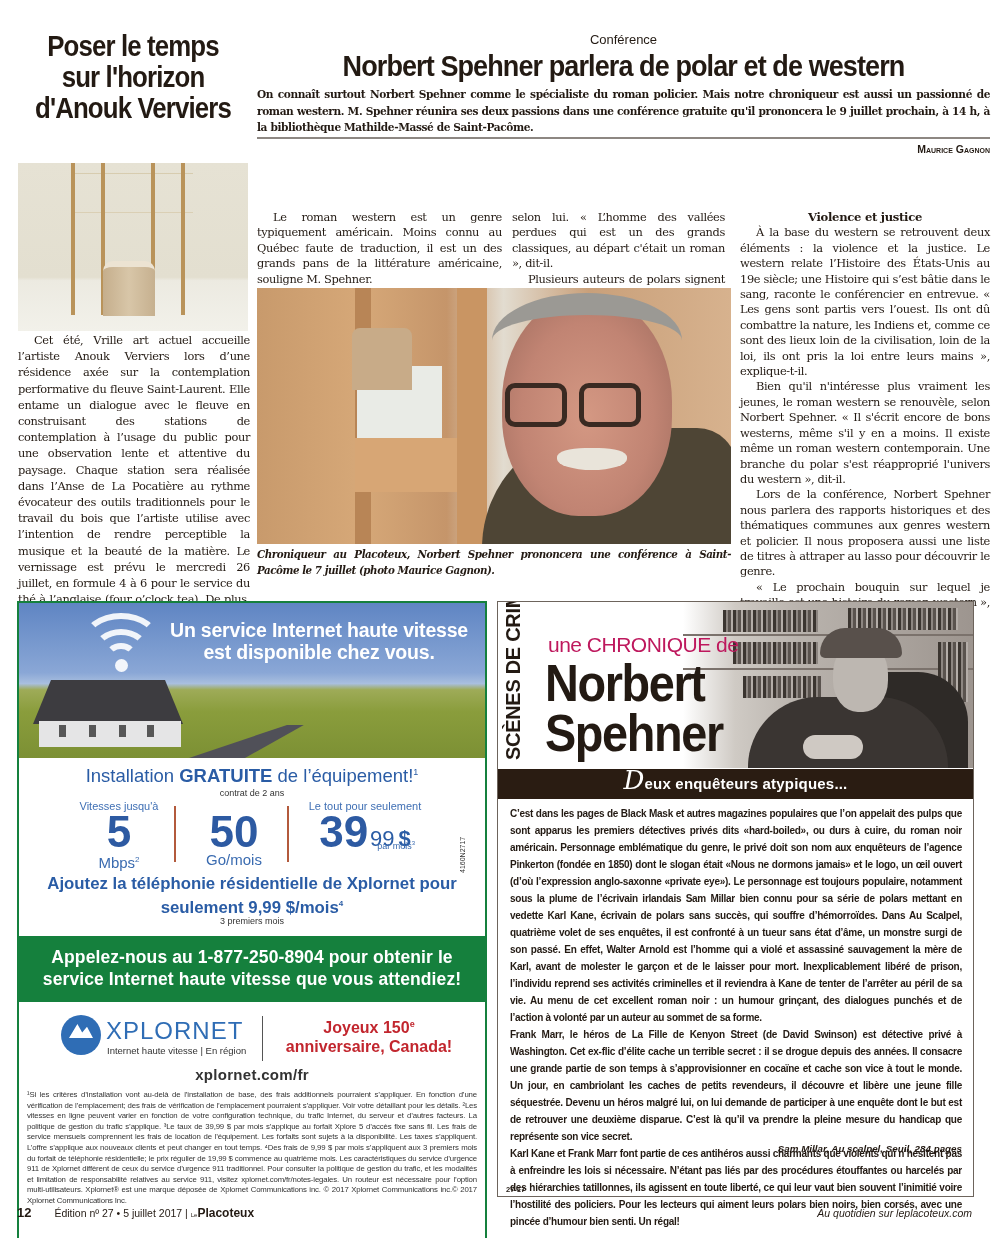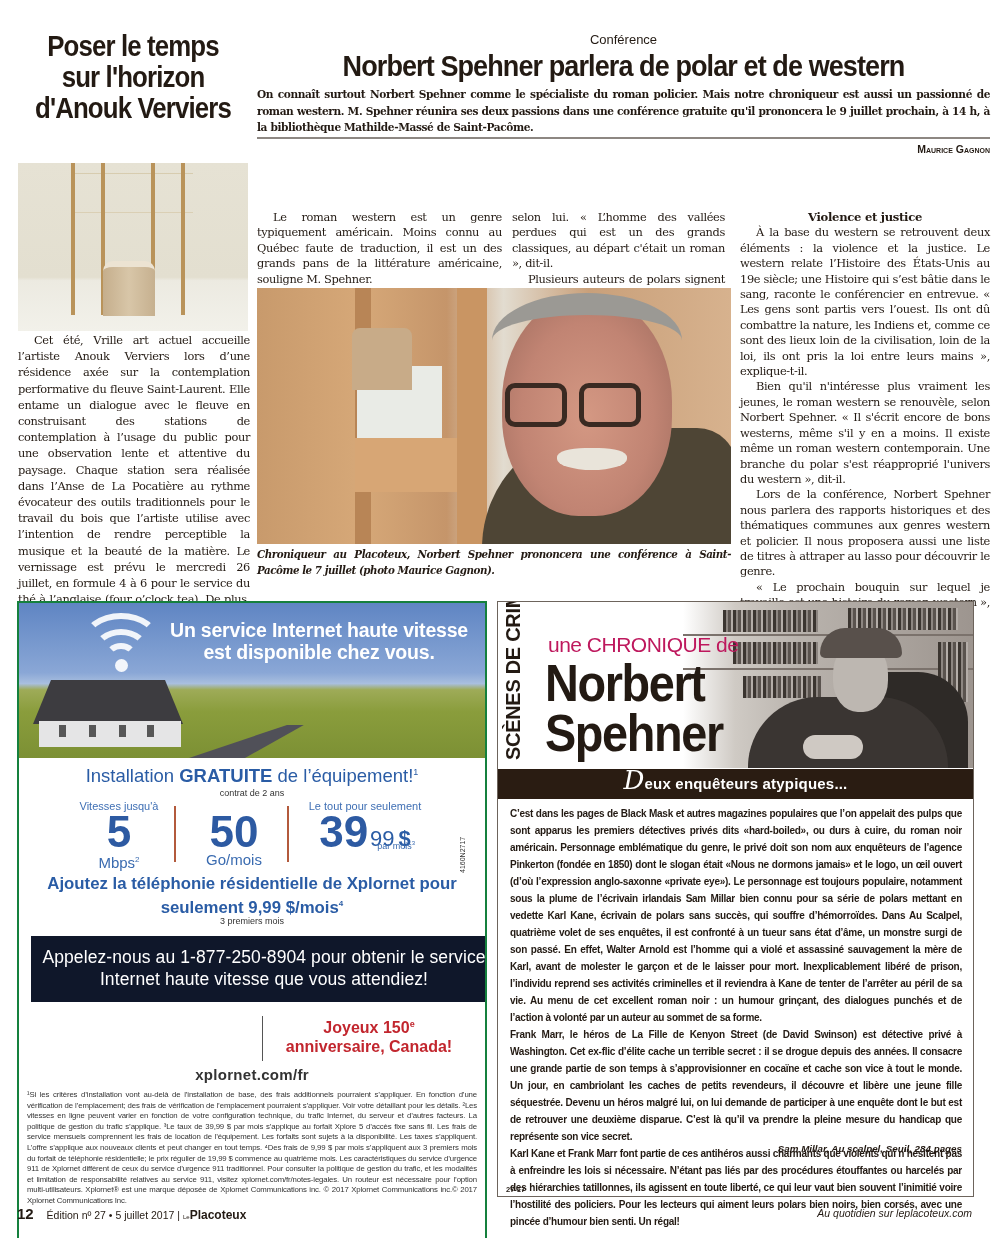--- a/index.html
+++ b/index.html
@@ -107,22 +107,22 @@
   #stat2 { left: 165px; width: 100px; top: 209px; }
   #stat3 { left: 271px; width: 150px; }
   .stat-div { position: absolute; top: 203px; width: 2px; height: 56px; background: #b35a3c; }
   .price { display: flex; justify-content: center; align-items: flex-end; }
   .price .cents { font-size: 22px; font-weight: normal; line-height: 26px; margin-left: 2px; }
   .price .dollar { font-size: 22px; font-weight: bold; line-height: 26px; margin-left: 4px; }
   .permonth { font-size: 9px; color: #3a6bb0; text-align: right; margin-right: 25px; margin-top: -12px; }
   #ad-phone { position: absolute; left: 0; top: 271px; width: 466px; text-align: center; color: #2a5ca5; font-weight: bold; font-size: 16.8px; line-height: 20px; }
   #ad-phone-sub { position: absolute; left: 0; top: 313px; width: 466px; text-align: center; color: #333; font-size: 9px; }
   #ad-code { position: absolute; left: 440px; top: 270px; font-size: 7px; color: #333; transform: rotate(-90deg); transform-origin: left top; }
-  #ad-call { position: absolute; left: 12px; top: 333px; width: 466px; height: 66px; background: #0f172a; color: #fff;
-             font-weight: normal; font-size: 17.5px; line-height: 22px; text-align: center; padding-top: 10px; letter-spacing: 0.1px; }
+  #ad-call { position: absolute; left: 0; top: 333px; width: 466px; height: 66px; background: #15803d; color: #fff;
+             font-weight: bold; font-size: 17.5px; line-height: 22px; text-align: center; padding-top: 10px; letter-spacing: 0.1px; }
   #ad-logo { position: absolute; left: 42px; top: 408px; width: 190px; height: 50px; }
   .logo-circle { position: absolute; left: 0; top: 4px; width: 40px; height: 40px; border-radius: 50%; background: #2f6db5; }
   .logo-circle::after { content:""; position:absolute; left: 8px; top: 9px; width: 24px; height: 14px; background: #fff; clip-path: polygon(0 100%, 35% 0, 55% 60%, 75% 20%, 100% 100%); }
   .logo-word { position: absolute; left: 45px; top: 6px; font-size: 24px; color: #2f6db5; letter-spacing: 1px; font-weight: normal; }
   .logo-tag { position: absolute; left: 46px; top: 34px; font-size: 9.5px; color: #333; white-space: nowrap; }
   #ad-logo-div { position: absolute; left: 243px; top: 413px; width: 1px; height: 45px; background: #555; }
   #ad-anniv { position: absolute; left: 255px; top: 412px; width: 190px; text-align: center; color: #c2262e; font-weight: bold; font-size: 16px; line-height: 19px; }
   #ad-anniv sup { font-size: 9px; }
   #ad-url { position: absolute; left: 0; top: 463px; width: 466px; text-align: center; color: #333; font-size: 15px; font-weight: bold; letter-spacing: 0.3px; }
   #ad-legal { position: absolute; left: 8px; top: 487px; width: 450px; font-size: 7.8px; line-height: 10.6px; color: #333; text-align: justify; letter-spacing: -0.15px; }
@@ -150,21 +150,21 @@
   #chr-name2 { top: 106px; }
   #chr-bar { position: absolute; left: 0; top: 167px; width: 475px; height: 30px; background: #2a1c12; color: #fff;
     text-align: center; font-size: 15px; font-weight: bold; padding-top: 6px; letter-spacing: 0.2px; }
   #chr-bar .dropcap { font-family: "DejaVu Serif", serif; font-style: italic; font-weight: normal; font-size: 26px; line-height: 10px; }
   #chr-body { position: absolute; left: 12px; top: 203px; width: 452px; font-size: 10px; line-height: 17px; text-align: justify; color: #231a13; letter-spacing: -0.25px; font-weight: bold; }
   #chr-ref { position: absolute; left: 12px; top: 538px; width: 452px; text-align: right; font-size: 9.8px; line-height: 18px; font-style: italic; font-weight: bold; color: #231a13; }
   #chr-code { position: absolute; left: 8px; top: 583px; font-size: 7.5px; color: #231a13; font-weight: bold; }
 
   
   #footer-left { left: 17px; top: 1205px; font-family: "Liberation Sans", sans-serif; font-size: 10.5px; color: #231a13; white-space: nowrap; }
-  #footer-left .pg { font-weight: bold; font-size: 15px; margin-right: 10px; }
+  #footer-left .pg { font-weight: bold; font-size: 13px; margin-right: 20px; }
   #footer-left .le { font-size: 6px; }
   #footer-left .brand { font-weight: bold; font-size: 12px; }
   #footer-right { left: 700px; top: 1207px; width: 272px; text-align: right; font-family: "Liberation Sans", sans-serif; font-style: italic; font-size: 10.5px; color: #231a13; }
 </style>
 </head>
 <body>
 
 <h1 id="left-title" class="abs">Poser le temps sur l'horizon d'Anouk Verviers</h1>
 <div id="left-photo" class="abs">
   <div class="threads"></div>
@@ -256,20 +256,25 @@
     </div>
     <div class="permonth"><span>par mois</span><sup style="font-size:6px">3</sup></div>
   </div>
 
   <div id="ad-phone"><span>Ajoutez la téléphonie résidentielle de Xplornet pour seulement 9,99 $/mois</span><sup style="font-size:8px">4</sup></div>
   <div id="ad-phone-sub">3 premiers mois</div>
   <div id="ad-code">4160N2717</div>
 
   <div id="ad-call">Appelez-nous au 1-877-250-8904 pour obtenir le service Internet haute vitesse que vous attendiez!</div>
 
+  <div id="ad-logo">
+    <div class="logo-circle"></div>
+    <div class="logo-word">XPLORNET</div>
+    <div class="logo-tag">Internet haute vitesse | En région</div>
+  </div>
   <div id="ad-logo-div"></div>
   <div id="ad-anniv">
     <div><span>Joyeux 150</span><sup>e</sup></div>
     <div>anniversaire, Canada!</div>
   </div>
   <div id="ad-url">xplornet.com/fr</div>
   <p id="ad-legal">¹Si les critères d’installation vont au-delà de l’installation de base, des frais additionnels pourraient s’appliquer. En fonction d’une vérification de l’emplacement; des frais de vérification de l’emplacement pourraient s’appliquer. Voir votre détaillant pour les détails. ²Les vitesses en ligne peuvent varier en fonction de votre configuration technique, du trafic Internet, du serveur et d’autres facteurs. La politique de gestion du trafic s’applique. ³Le taux de 39,99 $ par mois s’applique au forfait Xplore 5 d’accès fixe sans fil. Les frais de service mensuels comprennent les frais de location de l’équipement. Les forfaits sont sujets à la disponibilité. Les taxes s’appliquent. L’offre s’applique aux nouveaux clients et peut changer en tout temps. ⁴Des frais de 9,99 $ par mois s’appliquent aux 3 premiers mois du forfait de téléphonie résidentielle; le prix régulier de 19,99 $ commence au quatrième mois. Les caractéristiques du service d’urgence 911 de Xplornet diffèrent de ceux du service d’urgence 911 traditionnel. Pour consulter la politique de gestion du trafic, et les modalités et limitation de responsabilité relatives au service 911, visitez xplornet.com/fr/notes-legales. Un routeur est nécessaire pour l’option multi-utilisateurs. Xplornet® est une marque déposée de Xplornet Communications inc. © 2017 Xplornet Communications inc.© 2017 Xplornet Communications Inc.</p>
 </div>
 
 <div id="chronique" class="abs">

